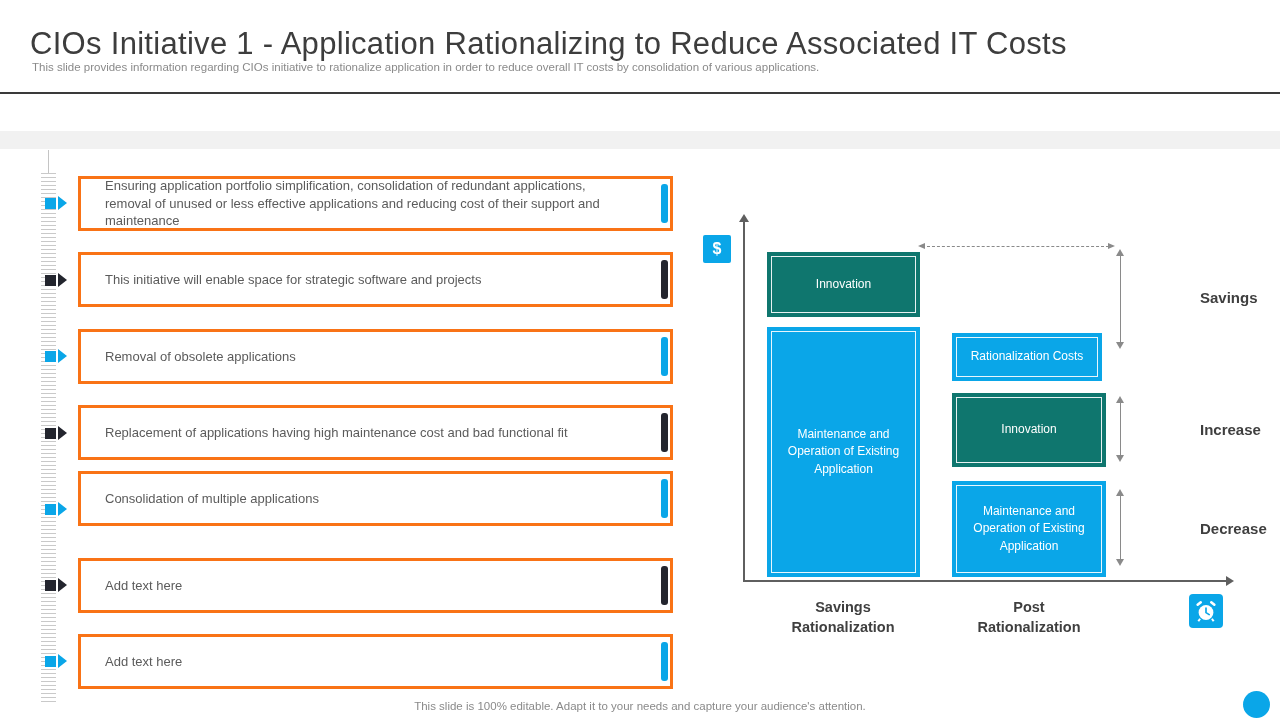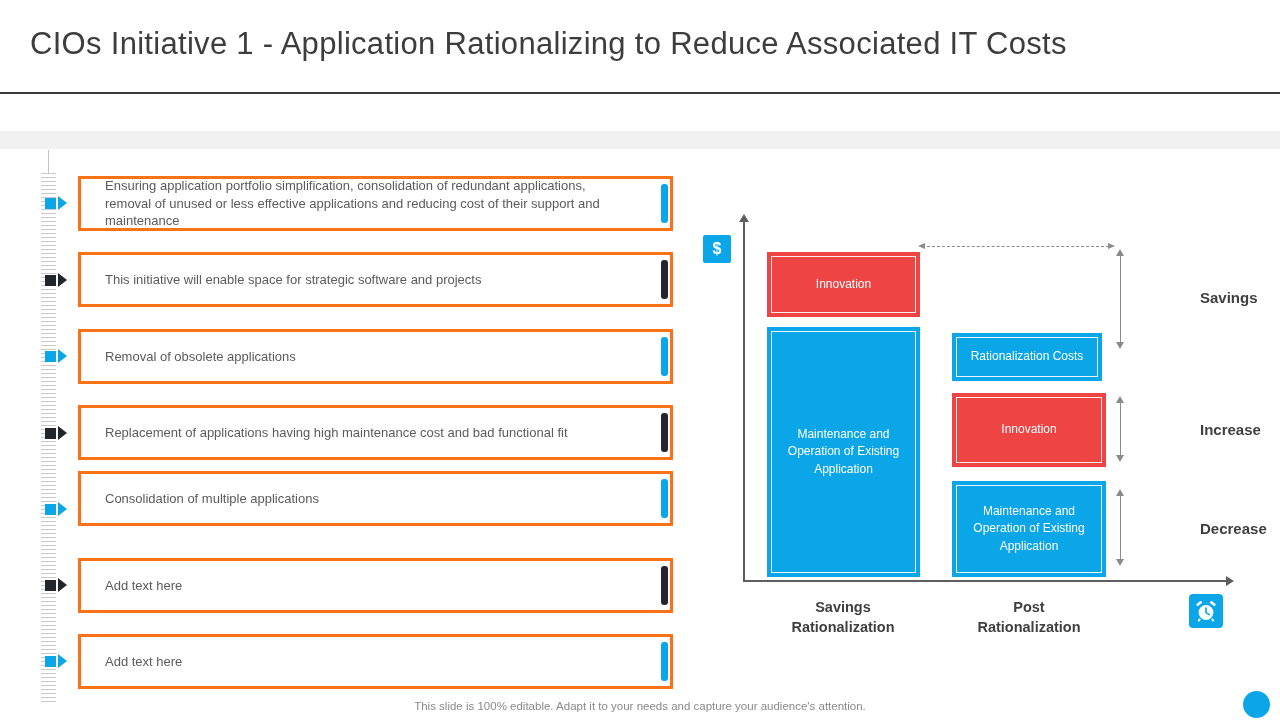--- a/index.html
+++ b/index.html
@@ -41,21 +41,21 @@
                  border-left:5px solid transparent; border-right:5px solid transparent;
                  border-bottom:8px solid #5f5f5f; }
   .xaxis { position:absolute; left:743px; top:580px; width:484px; height:2px; background:#5f5f5f; }
   .xaxis-arrow { position:absolute; left:1226px; top:576px; width:0; height:0;
                  border-top:5px solid transparent; border-bottom:5px solid transparent;
                  border-left:8px solid #5f5f5f; }
 
   .cbox { position:absolute; display:flex; align-items:center; justify-content:center;
           text-align:center; color:#fff; font-size:12px; line-height:1.45; padding:6px; }
   .cbox::after { content:""; position:absolute; inset:4px; border:1px solid rgba(255,255,255,.9); }
-  .cbox.blue { background:#0AA6E8; } .cbox.dark { background:#ef4444; }
+  .cbox.blue { background:#0AA6E8; } .cbox.dark { background:#0f766e; }
   #box-before-innov { left:767px; top:252px; width:153px; height:65px; }
   #box-before-maint { left:767px; top:327px; width:153px; height:250px; }
   #box-post-ration  { left:952px; top:333px; width:150px; height:48px; }
   #box-post-innov   { left:952px; top:393px; width:154px; height:74px; }
   #box-post-maint   { left:952px; top:481px; width:154px; height:96px; }
 
   .dashed-line { position:absolute; left:927px; top:246px; width:182px; border-top:1px dashed #8a8a8a; }
   .dash-head-l { position:absolute; left:918px; top:243px; width:0; height:0;
                  border-top:3.5px solid transparent; border-bottom:3.5px solid transparent;
                  border-right:7px solid #8a8a8a; }
@@ -89,20 +89,21 @@
 
   .footer { position:absolute; left:0; top:700px; width:1280px; text-align:center;
             font-size:11.5px; color:#8a8a8a; }
 </style>
 </head>
 <body>
 
 <div class="slide">
 
   <div class="title">CIOs Initiative 1 - Application Rationalizing to Reduce Associated IT Costs</div>
+  <div class="subtitle">This slide provides information regarding CIOs initiative to rationalize application in order to reduce overall IT costs by consolidation of various applications.</div>
   <div class="divider"></div>
   <div class="grayband"></div>
 
   <div class="ruler-stem"></div>
   <div class="ruler"></div>
 
   <div class="bullet blue" style="top:196px">
       <span class="sq"></span>
       <span class="tri"></span>
     </div>

